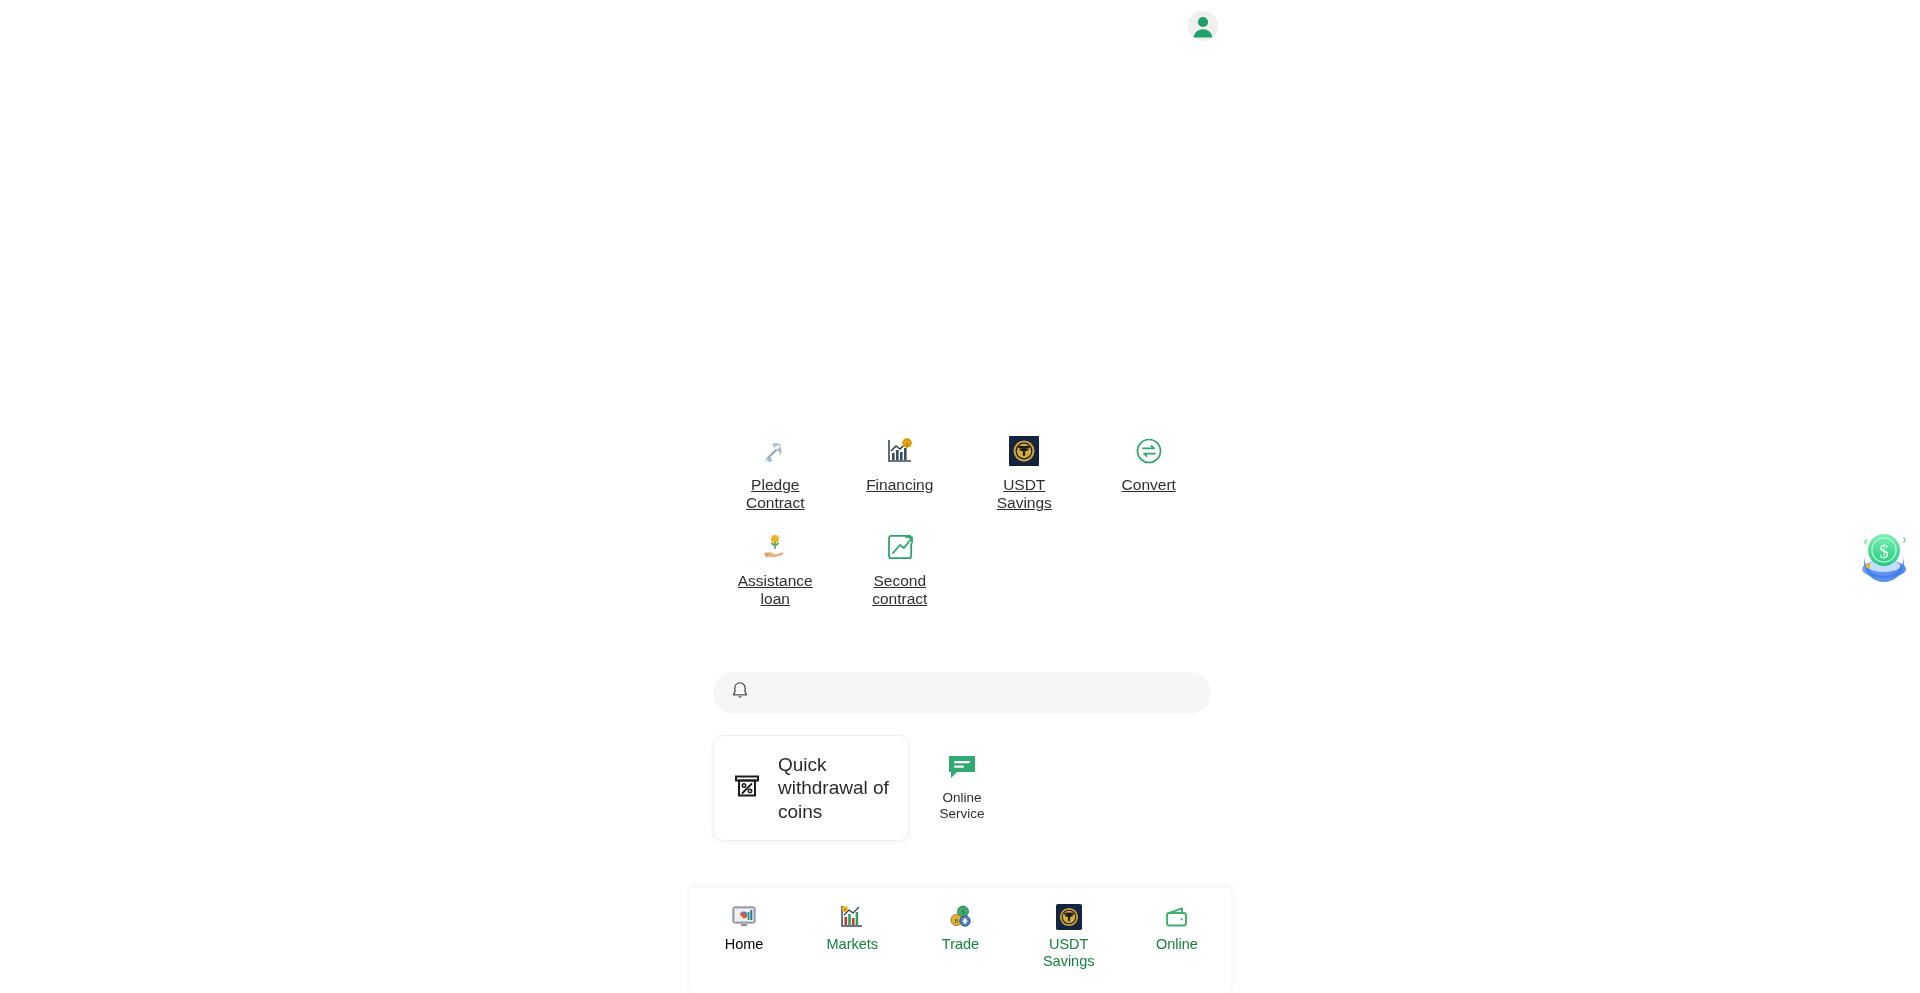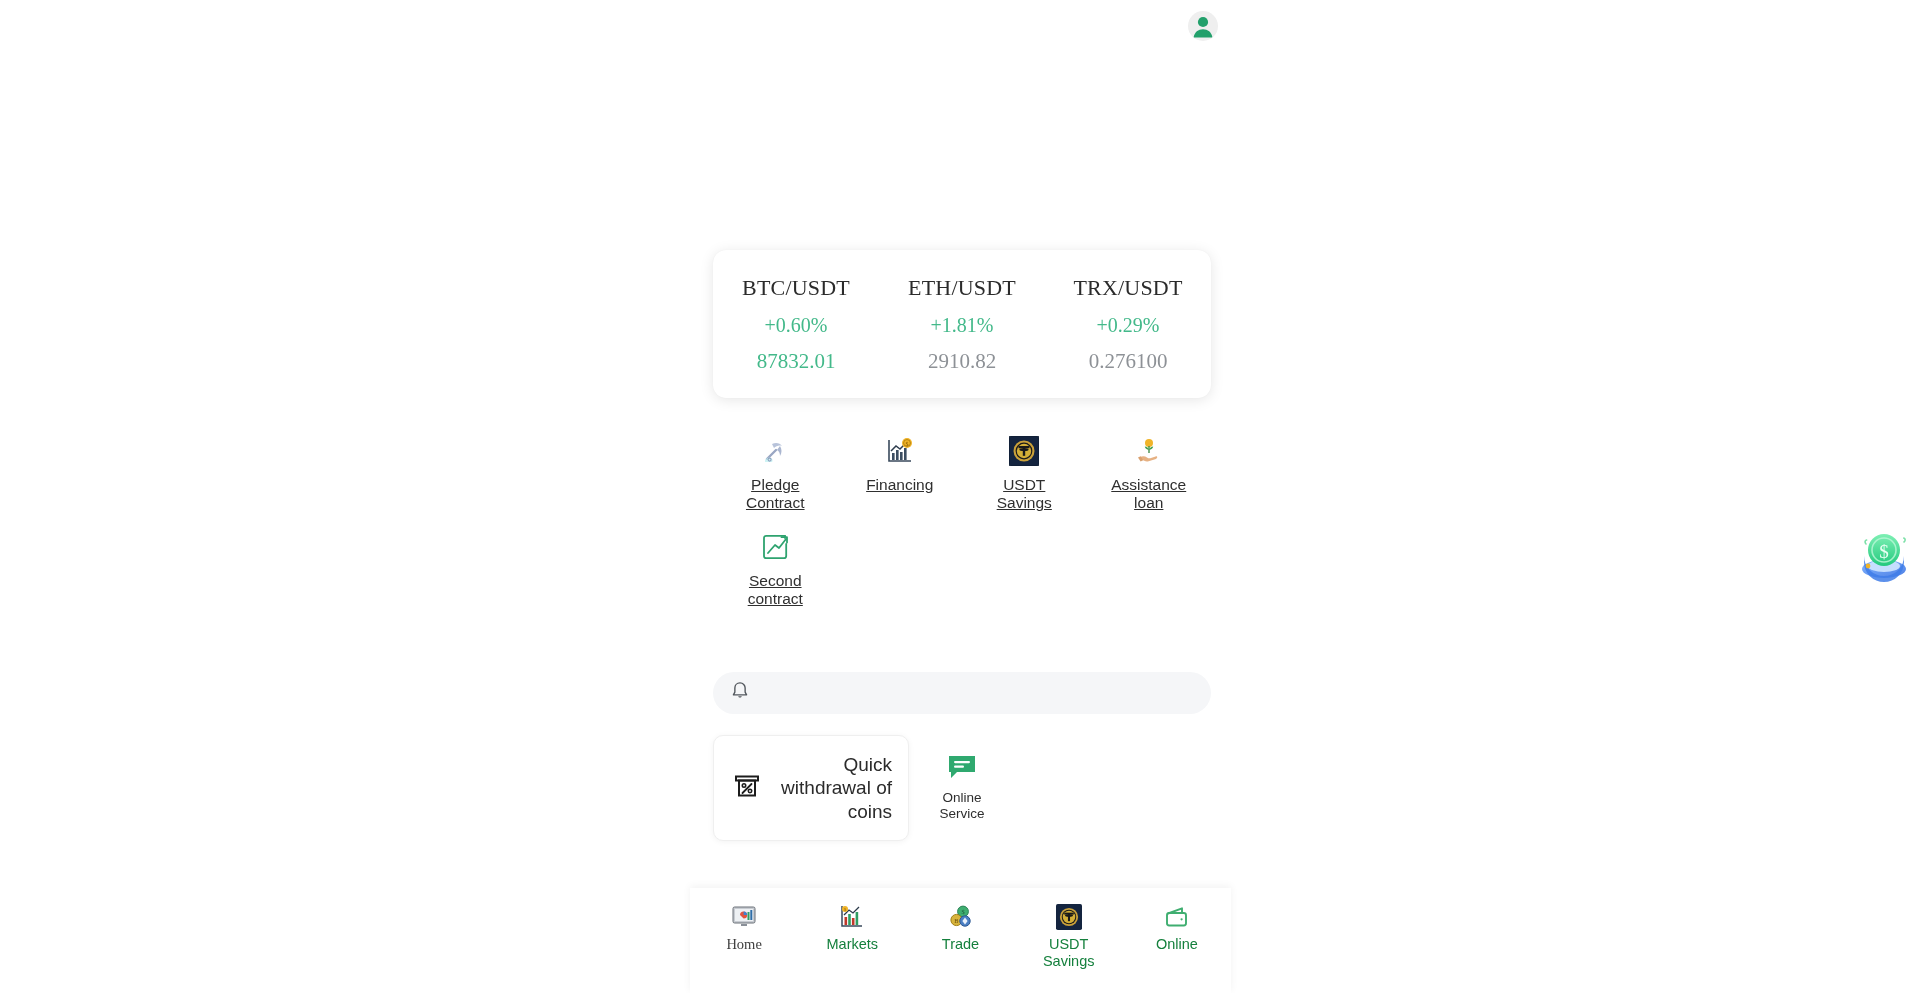--- a/index.html
+++ b/index.html
@@ -155,21 +155,20 @@
   }
   .action-charge {
     width: 196px;
     background: #e9f8f1;
   }
   .action-withdraw {
     width: 196px;
     background: #ffffff;
     border: 1px solid #efefef;
     box-shadow: 0 1px 6px rgba(0,0,0,0.05);
-    text-align: right;
   }
   .action-service {
     width: 62px;
     background: transparent;
     flex-direction: column;
     justify-content: center;
     padding: 0;
     gap: 4px;
   }
   .action-label {
@@ -212,21 +211,21 @@
     align-items: center;
     justify-content: center;
   }
   .nav-label {
     font-size: 14.5px;
     color: #15803d;
     text-align: center;
     line-height: 1.2;
     max-width: 74px;
   }
-  .nav-label.active { color: #404040; font-family: Liberation Serif, serif; }
+  .nav-label.active { color: #000000; }
 
   
   .float-coin {
     position: absolute;
     left: 1852px;
     top: 522px;
     width: 64px;
     height: 64px;
   }
 </style>
@@ -239,41 +238,20 @@
     <div class="avatar">
       <svg width="30" height="30" viewBox="0 0 30 30">
         <circle cx="15" cy="11" r="5.1" fill="#22a06b"></circle>
         <path d="M5.6 26.5c.8-5.3 4.7-8.2 9.4-8.2s8.6 2.9 9.4 8.2z" fill="#22a06b"></path>
       </svg>
     </div>
   </div>
 
   <div class="column">
 
-    <div class="ticker-card">
-
-      <div class="ticker-item">
-        <div class="ticker-pair">BTC/USDT</div>
-        <div class="ticker-change">+0.60%</div>
-        <div class="ticker-price up">87832.01</div>
-      </div>
-
-      <div class="ticker-item">
-        <div class="ticker-pair">ETH/USDT</div>
-        <div class="ticker-change">+1.81%</div>
-        <div class="ticker-price">2910.82</div>
-      </div>
-
-      <div class="ticker-item">
-        <div class="ticker-pair">TRX/USDT</div>
-        <div class="ticker-change">+0.29%</div>
-        <div class="ticker-price">0.276100</div>
-      </div>
-
-    </div>
 
     <div class="features">
 
       <div class="feature">
         <div class="feature-icon">
           <svg width="30" height="30" viewBox="0 0 30 30">
             <path d="M7 23l9-9" stroke="#9aa7c4" stroke-width="2.4" stroke-linecap="round" fill="none"></path>
             <path d="M12 8c4-2 8-1 10 2-3-1-6 0-8 2z" fill="#b8c3da"></path>
             <path d="M20 10c2 3 2 7 0 10-0-3-1-5-3-6z" fill="#aab6d0"></path>
             <path d="M5 24c1.6-2.6 4.6-3.2 6.6-1.6 1.2 1 1.3 2.6.3 3.6H5z" fill="#bfeff0" opacity=".75"></path>
@@ -309,20 +287,30 @@
             <circle cx="15" cy="15" r="8.4" fill="#1a1a1a"></circle>
             <circle cx="15" cy="15" r="7.2" fill="#d4af37"></circle>
             <rect x="9.5" y="10" width="11" height="2.2" fill="#1a1a1a"></rect>
             <rect x="13.8" y="11.4" width="2.4" height="8.4" fill="#1a1a1a"></rect>
             <ellipse cx="15" cy="13.4" rx="4.6" ry="1.5" fill="#1a1a1a"></ellipse>
           </svg>
         </div>
         <div class="feature-label">USDT Savings</div>
       </div>
 
+      <div class="feature">
+        <div class="feature-icon">
+          <svg width="30" height="30" viewBox="0 0 30 30">
+            <circle cx="15" cy="15" r="11.5" fill="none" stroke="#2ea36f" stroke-width="1.7"></circle>
+            <path d="M9 12.4h11l-2.6-2.6" stroke="#2ea36f" stroke-width="1.7" fill="none" stroke-linecap="round" stroke-linejoin="round"></path>
+            <path d="M21 17.6H10l2.6 2.6" stroke="#2ea36f" stroke-width="1.7" fill="none" stroke-linecap="round" stroke-linejoin="round"></path>
+          </svg>
+        </div>
+        <div class="feature-label">Convert</div>
+      </div>
 
       <div class="feature">
         <div class="feature-icon">
           <svg width="30" height="30" viewBox="0 0 30 30">
             <circle cx="15" cy="7" r="4" fill="#f0b429"></circle>
             <rect x="14.3" y="10" width="1.4" height="7" fill="#3f8f4a"></rect>
             <path d="M15 14c-2.5-.4-4-1.8-4.2-3.6 2 .1 3.6 1.2 4.2 3.6z" fill="#46a052"></path>
             <path d="M15 14c2.5-.4 4-1.8 4.2-3.6-2 .1-3.6 1.2-4.2 3.6z" fill="#46a052"></path>
             <path d="M6 21c2.5-1.2 5-1 7 .4 1.2.9 2.6 1.1 4 .6l4.6-1.6c1-.3 1.8.3 1.6 1.2-.2.9-1 1.4-2 1.7l-6.6 2c-1.5.5-3 .3-4.3-.5L6 23z" fill="#e6b183"></path>
             <path d="M4 21.5l2.6-1.2 2.6 4-2.6 1.2z" fill="#d9a06e"></path>

